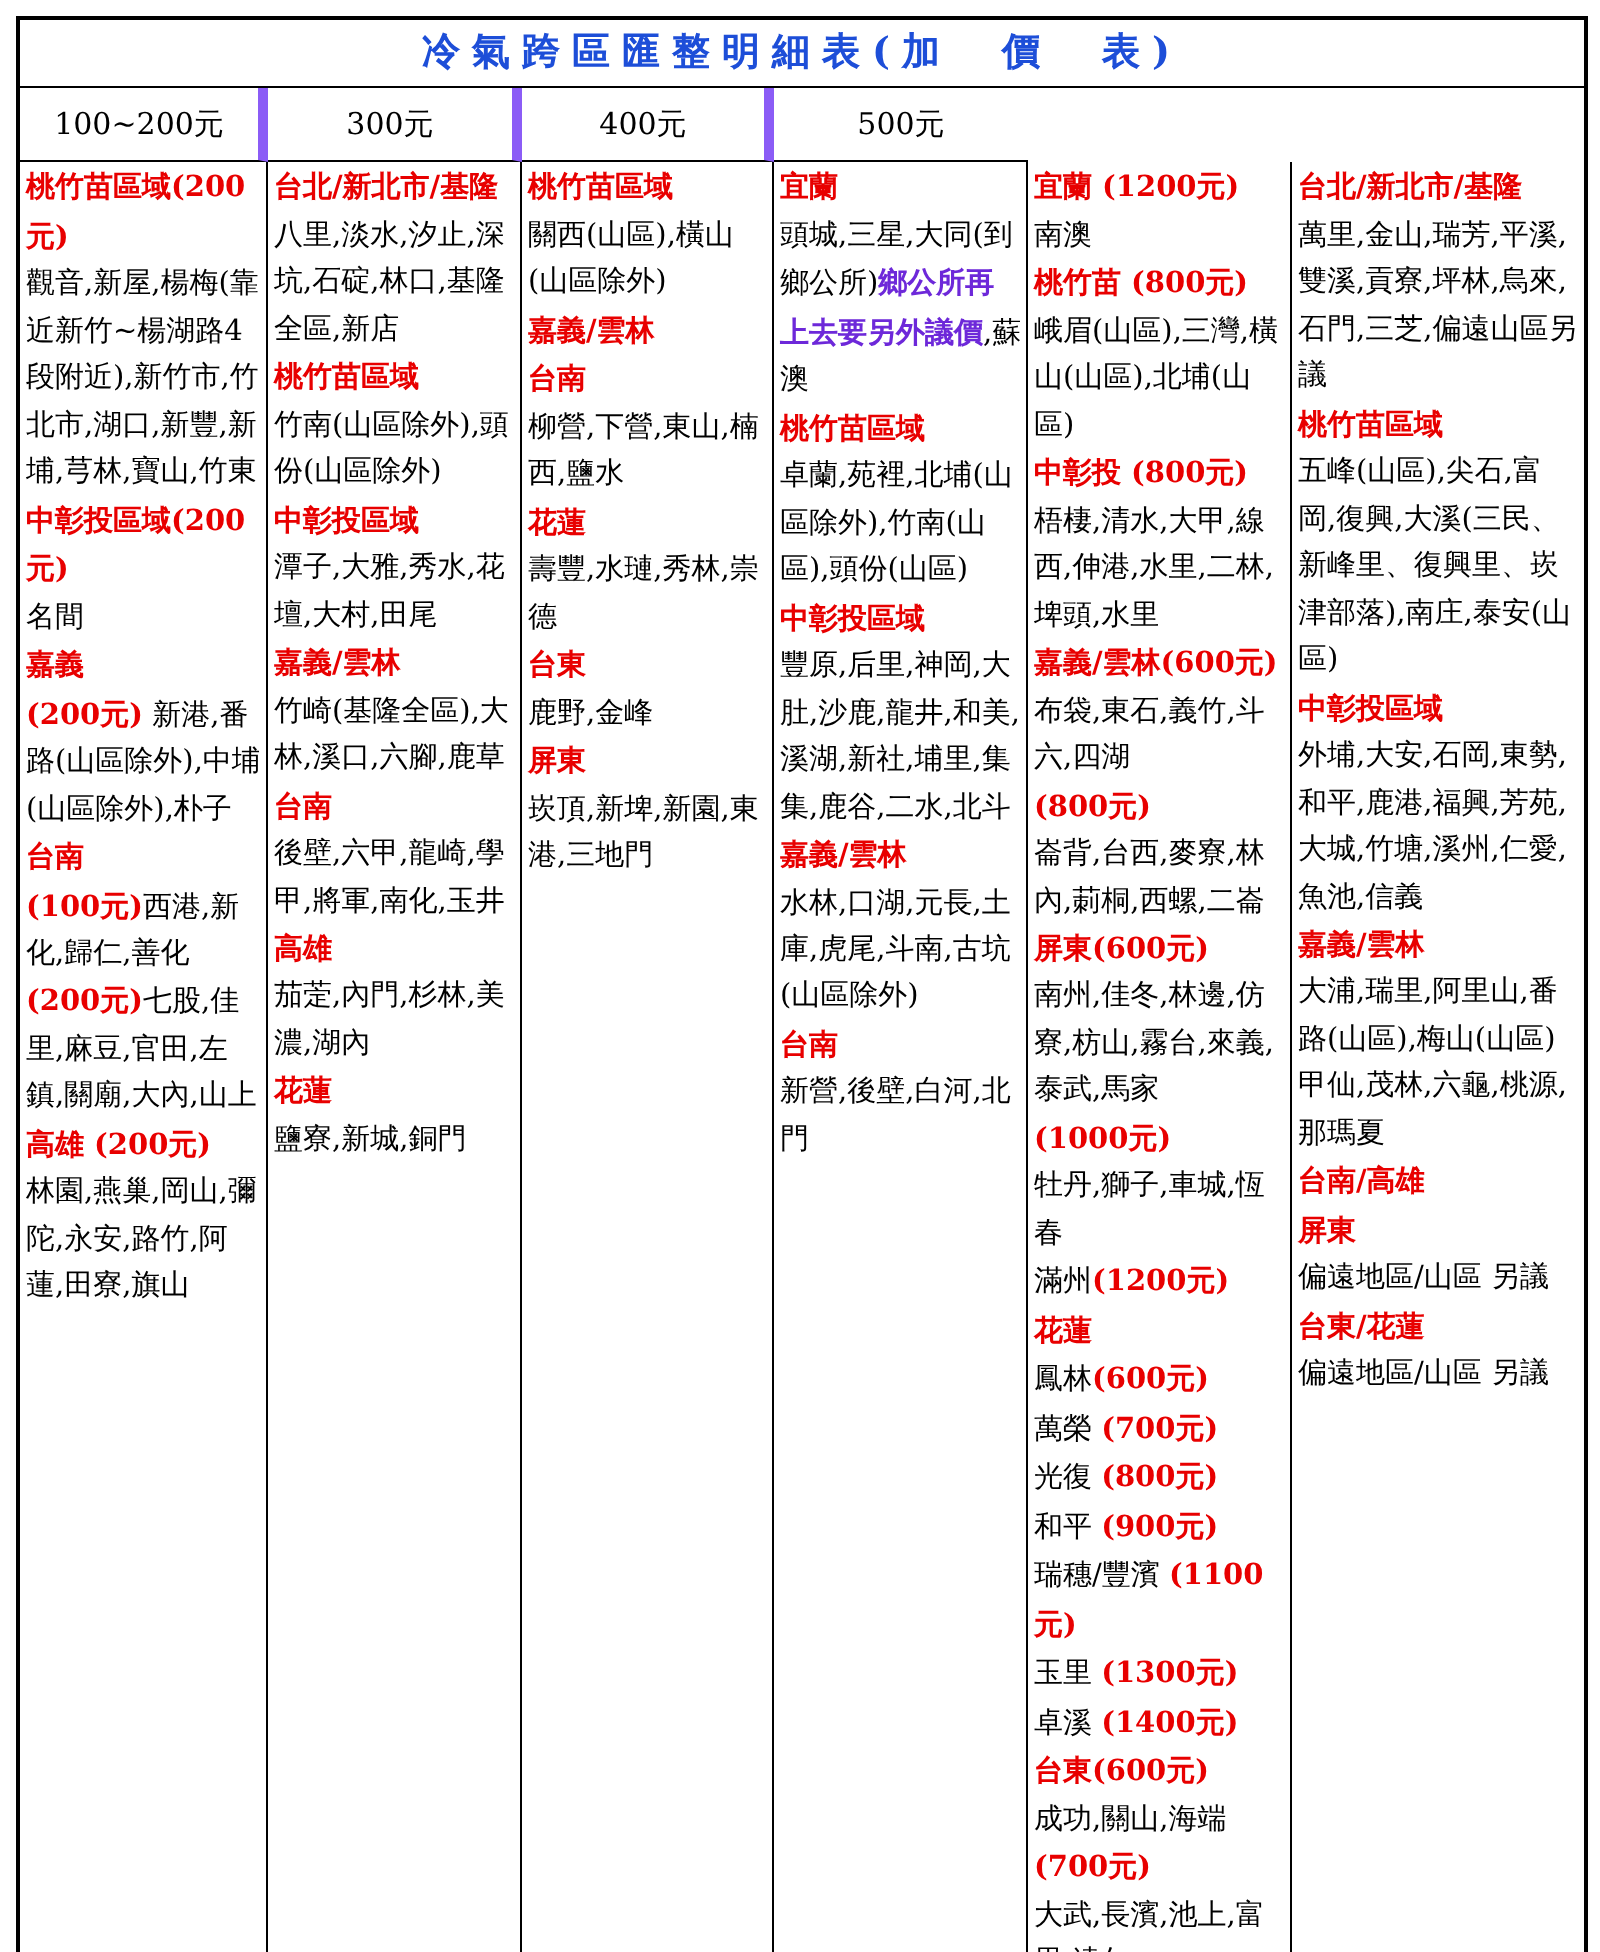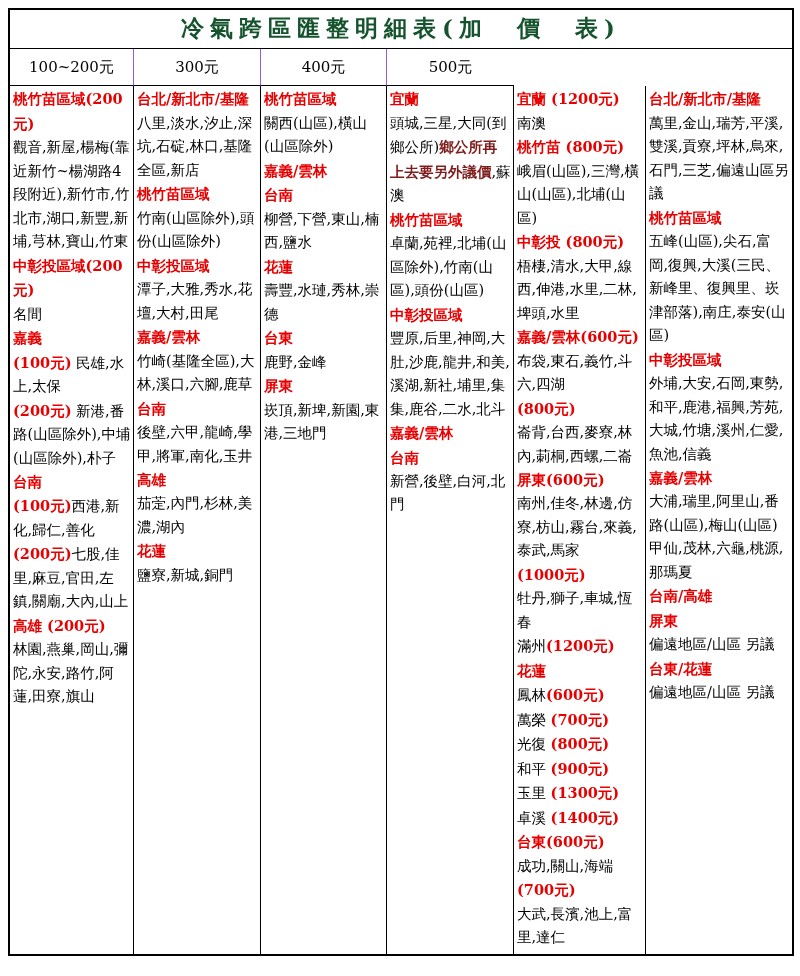--- a/index.html
+++ b/index.html
@@ -12,32 +12,32 @@
   .price-table{
     width:782px;
     border:2px solid #000;
   }
   .title-row{
     border-bottom:1px solid #000;
     text-align:center;
     padding:3px 0 4px 0;
   }
   .title-text{
-    color:#14532d;
+    color:#1d4ed8;
     font-weight:bold;
-    font-size:23px;
+    font-size:19px;
     letter-spacing:6px;
     margin-top:30px;
   }
   .grid{
     display:grid;
     grid-template-columns:124px 127px 126px 127px 132px auto;
   }
   .hcell{
-    border-right:1px solid #8b5cf6;
+    border-right:5px solid #8b5cf6;
     border-bottom:1px solid #000;
     text-align:center;
     font-size:15px;
     padding:8px 1px;
     line-height:1.35;
     white-space:pre-line;
     display:flex;
     align-items:center;
     justify-content:center;
   }
@@ -48,21 +48,21 @@
     font-size:14.5px;
     line-height:1.62;
     min-height:796px;
     overflow:hidden;
     word-break:break-all;
   }
   .bcell:last-child{border-right:none;}
   .para{margin:0;}
   .run-r{color:#e80000;font-weight:bold;}
   .run-b{color:#000000;}
-  .run-u{color:#7f1d1d;font-weight:bold;}
+  .run-u{color:#6d28d9;font-weight:bold;}
 </style>
 </head>
 <body>
 
 <div class="wrap">
   <div class="price-table">
 
     <div class="title-row">
       <span class="title-text">冷氣跨區匯整明細表(加　價　表)</span>
     </div>
@@ -74,21 +74,20 @@
       <div class="hcell">500元</div>
     </div>
 
     <div class="grid">
       <div class="bcell">
           <div class="para"><span class="run-r">桃竹苗區域(200元)</span></div>
           <div class="para"><span class="run-b">觀音,新屋,楊梅(靠近新竹~楊湖路4段附近),新竹市,竹北市,湖口,新豐,新埔,芎林,寶山,竹東</span></div>
           <div class="para"><span class="run-r">中彰投區域(200元)</span></div>
           <div class="para"><span class="run-b">名間</span></div>
           <div class="para"><span class="run-r">嘉義</span></div>
-          <div class="para"><span class="run-r">(100元)</span><span class="run-b"> 民雄,水上,太保</span></div>
           <div class="para"><span class="run-r">(200元)</span><span class="run-b"> 新港,番路(山區除外),中埔(山區除外),朴子</span></div>
           <div class="para"><span class="run-r">台南</span></div>
           <div class="para"><span class="run-r">(100元)</span><span class="run-b">西港,新化,歸仁,善化</span></div>
           <div class="para"><span class="run-r">(200元)</span><span class="run-b">七股,佳里,麻豆,官田,左鎮,關廟,大內,山上</span></div>
           <div class="para"><span class="run-r">高雄 (200元)</span></div>
           <div class="para"><span class="run-b">林園,燕巢,岡山,彌陀,永安,路竹,阿蓮,田寮,旗山</span></div>
         </div>
       <div class="bcell">
           <div class="para"><span class="run-r">台北/新北市/基隆</span></div>
           <div class="para"><span class="run-b">八里,淡水,汐止,深坑,石碇,林口,基隆全區,新店</span></div>
@@ -119,20 +118,21 @@
           <div class="para"><span class="run-b">崁頂,新埤,新園,東港,三地門</span></div>
         </div>
       <div class="bcell">
           <div class="para"><span class="run-r">宜蘭</span></div>
           <div class="para"><span class="run-b">頭城,三星,大同(到鄉公所)</span><span class="run-u">鄉公所再上去要另外議價</span><span class="run-b">,蘇澳</span></div>
           <div class="para"><span class="run-r">桃竹苗區域</span></div>
           <div class="para"><span class="run-b">卓蘭,苑裡,北埔(山區除外),竹南(山區),頭份(山區)</span></div>
           <div class="para"><span class="run-r">中彰投區域</span></div>
           <div class="para"><span class="run-b">豐原,后里,神岡,大肚,沙鹿,龍井,和美,溪湖,新社,埔里,集集,鹿谷,二水,北斗</span></div>
           <div class="para"><span class="run-r">嘉義/雲林</span></div>
+          <div class="para"><span class="run-b">水林,口湖,元長,土庫,虎尾,斗南,古坑(山區除外)</span></div>
           <div class="para"><span class="run-r">台南</span></div>
           <div class="para"><span class="run-b">新營,後壁,白河,北門</span></div>
         </div>
       <div class="bcell">
           <div class="para"><span class="run-r">宜蘭 (1200元)</span></div>
           <div class="para"><span class="run-b">南澳</span></div>
           <div class="para"><span class="run-r">桃竹苗 (800元)</span></div>
           <div class="para"><span class="run-b">峨眉(山區),三灣,橫山(山區),北埔(山區)</span></div>
           <div class="para"><span class="run-r">中彰投 (800元)</span></div>
           <div class="para"><span class="run-b">梧棲,清水,大甲,線西,伸港,水里,二林,埤頭,水里</span></div>
@@ -143,20 +143,21 @@
           <div class="para"><span class="run-r">屏東(600元)</span></div>
           <div class="para"><span class="run-b">南州,佳冬,林邊,仿寮,枋山,霧台,來義,泰武,馬家</span></div>
           <div class="para"><span class="run-r">(1000元)</span></div>
           <div class="para"><span class="run-b">牡丹,獅子,車城,恆春</span></div>
           <div class="para"><span class="run-b">滿州</span><span class="run-r">(1200元)</span></div>
           <div class="para"><span class="run-r">花蓮</span></div>
           <div class="para"><span class="run-b">鳳林</span><span class="run-r">(600元)</span></div>
           <div class="para"><span class="run-b">萬榮 </span><span class="run-r">(700元)</span></div>
           <div class="para"><span class="run-b">光復 </span><span class="run-r">(800元)</span></div>
           <div class="para"><span class="run-b">和平 </span><span class="run-r">(900元)</span></div>
+          <div class="para"><span class="run-b">瑞穗/豐濱 </span><span class="run-r">(1100元)</span></div>
           <div class="para"><span class="run-b">玉里 </span><span class="run-r">(1300元)</span></div>
           <div class="para"><span class="run-b">卓溪 </span><span class="run-r">(1400元)</span></div>
           <div class="para"><span class="run-r">台東(600元)</span></div>
           <div class="para"><span class="run-b">成功,關山,海端</span></div>
           <div class="para"><span class="run-r">(700元)</span></div>
           <div class="para"><span class="run-b">大武,長濱,池上,富里,達仁</span></div>
         </div>
       <div class="bcell">
           <div class="para"><span class="run-r">台北/新北市/基隆</span></div>
           <div class="para"><span class="run-b">萬里,金山,瑞芳,平溪,雙溪,貢寮,坪林,烏來,石門,三芝,偏遠山區另議</span></div>

